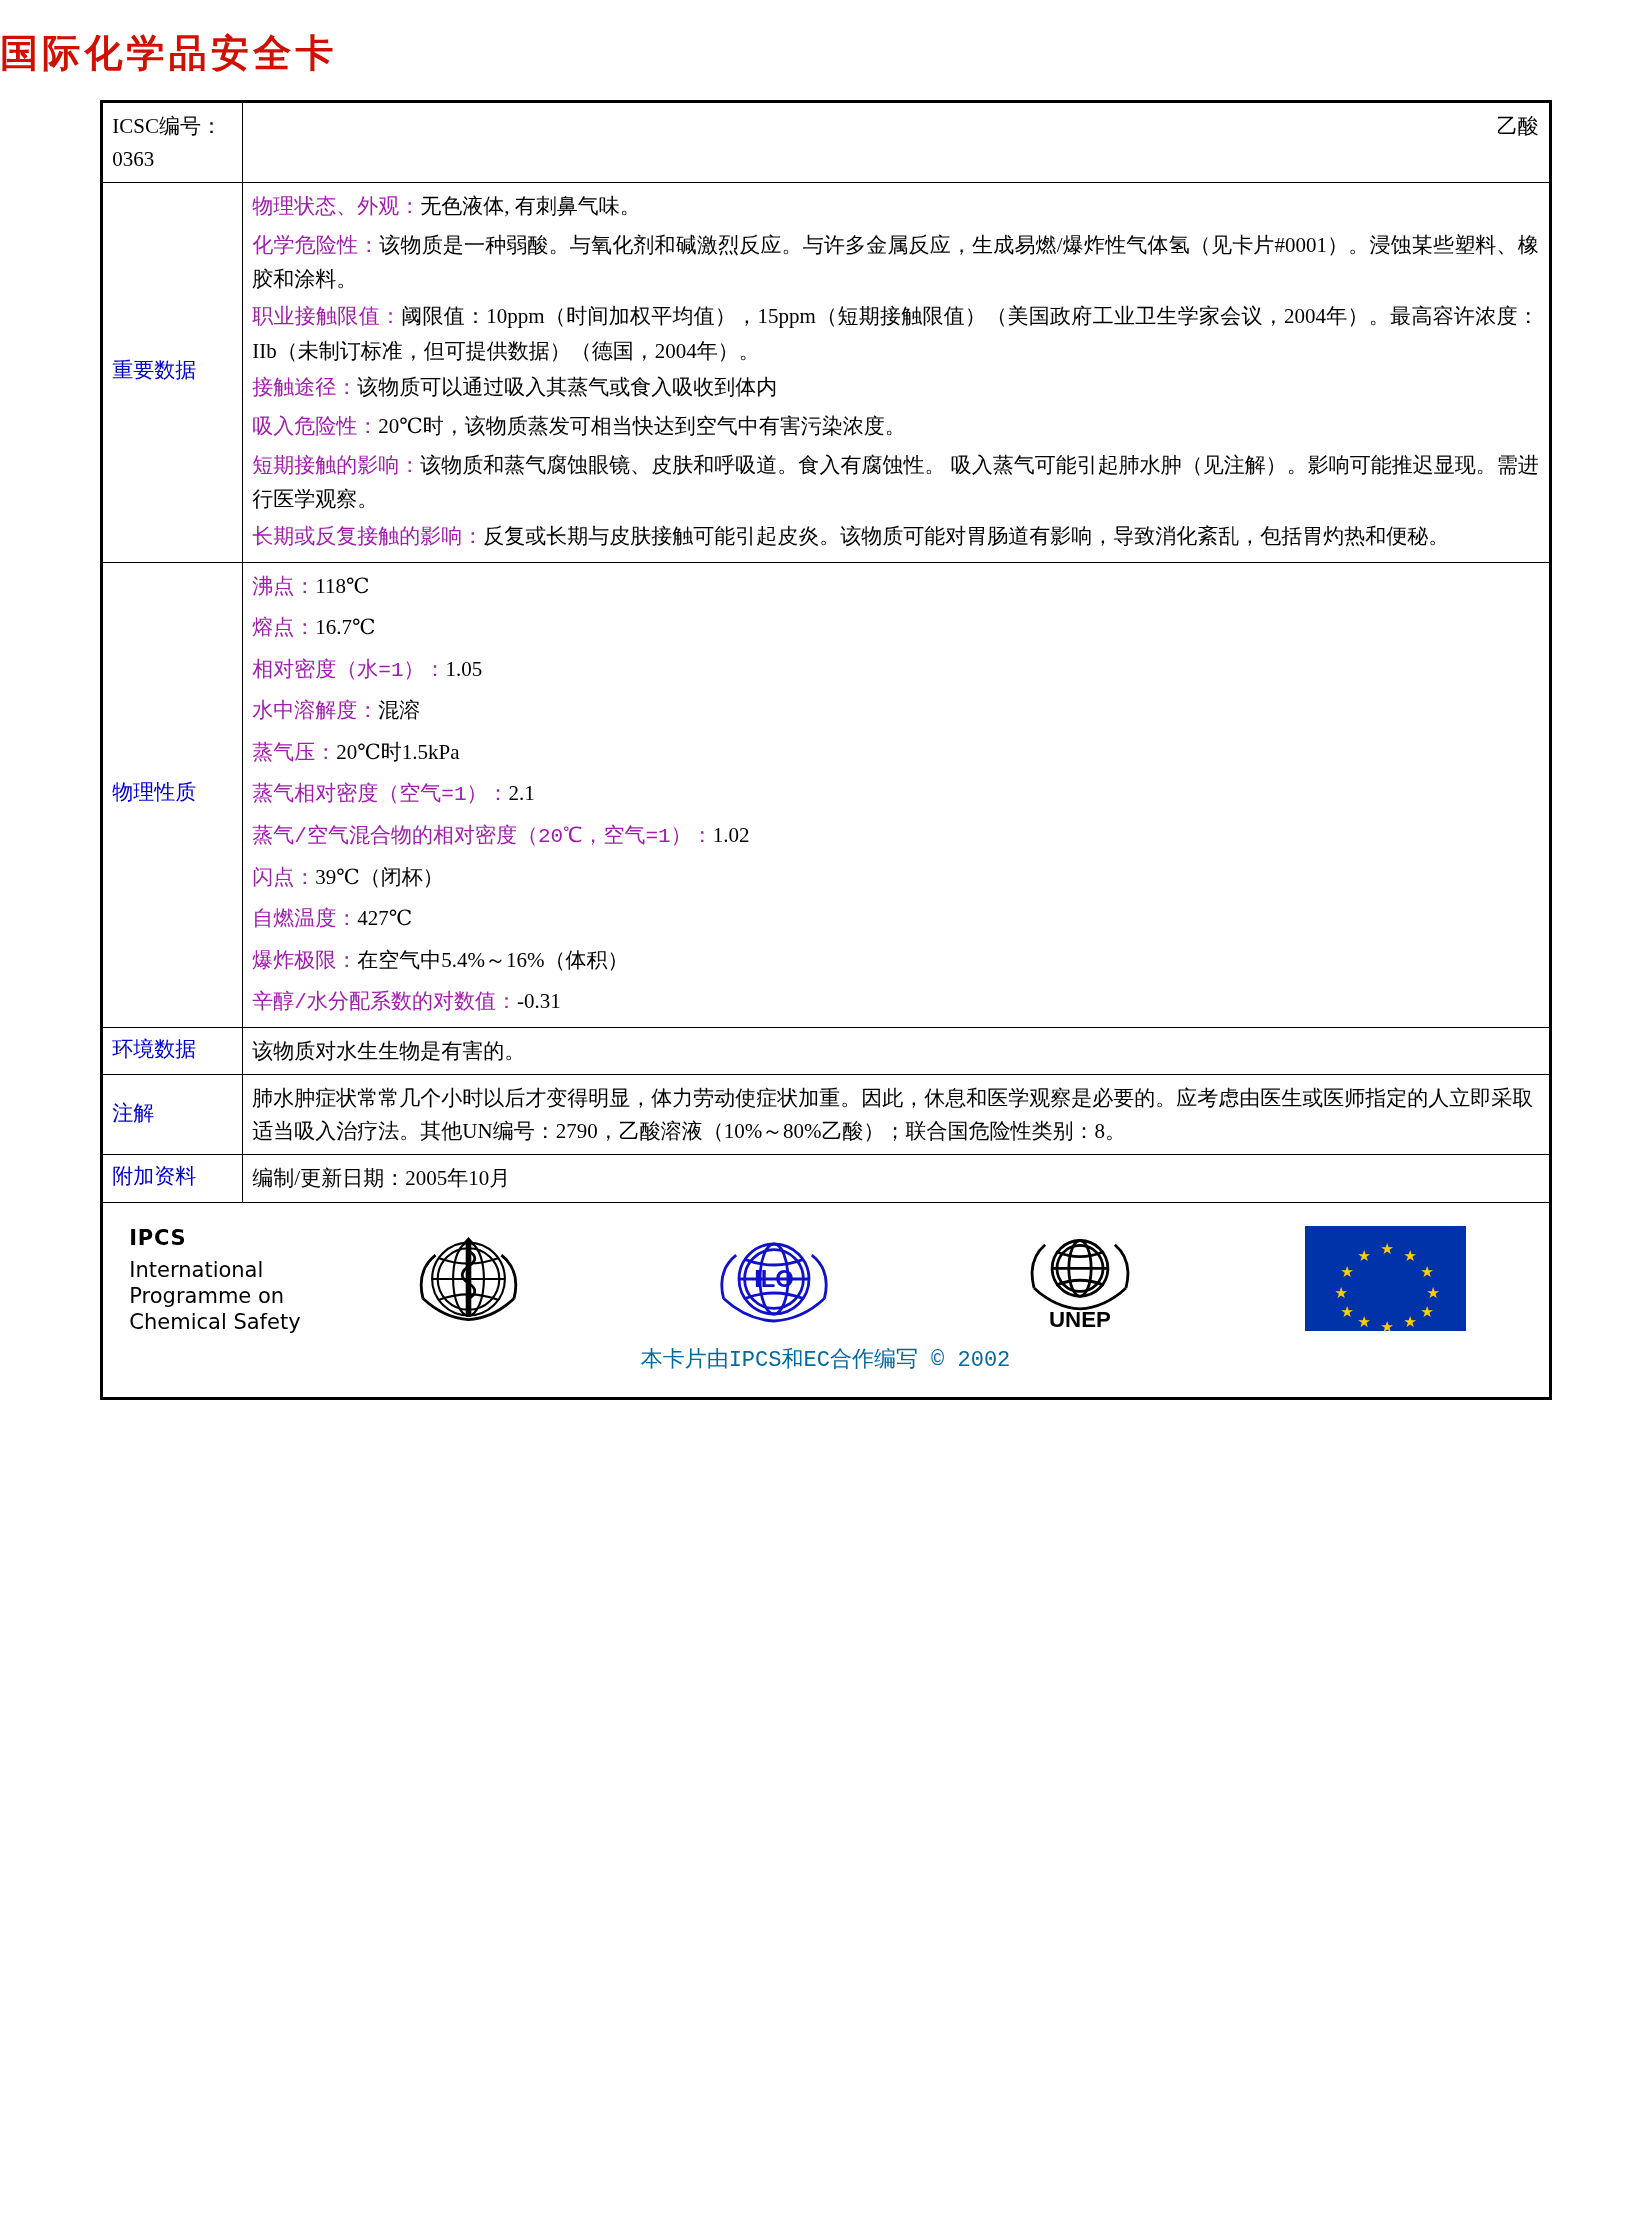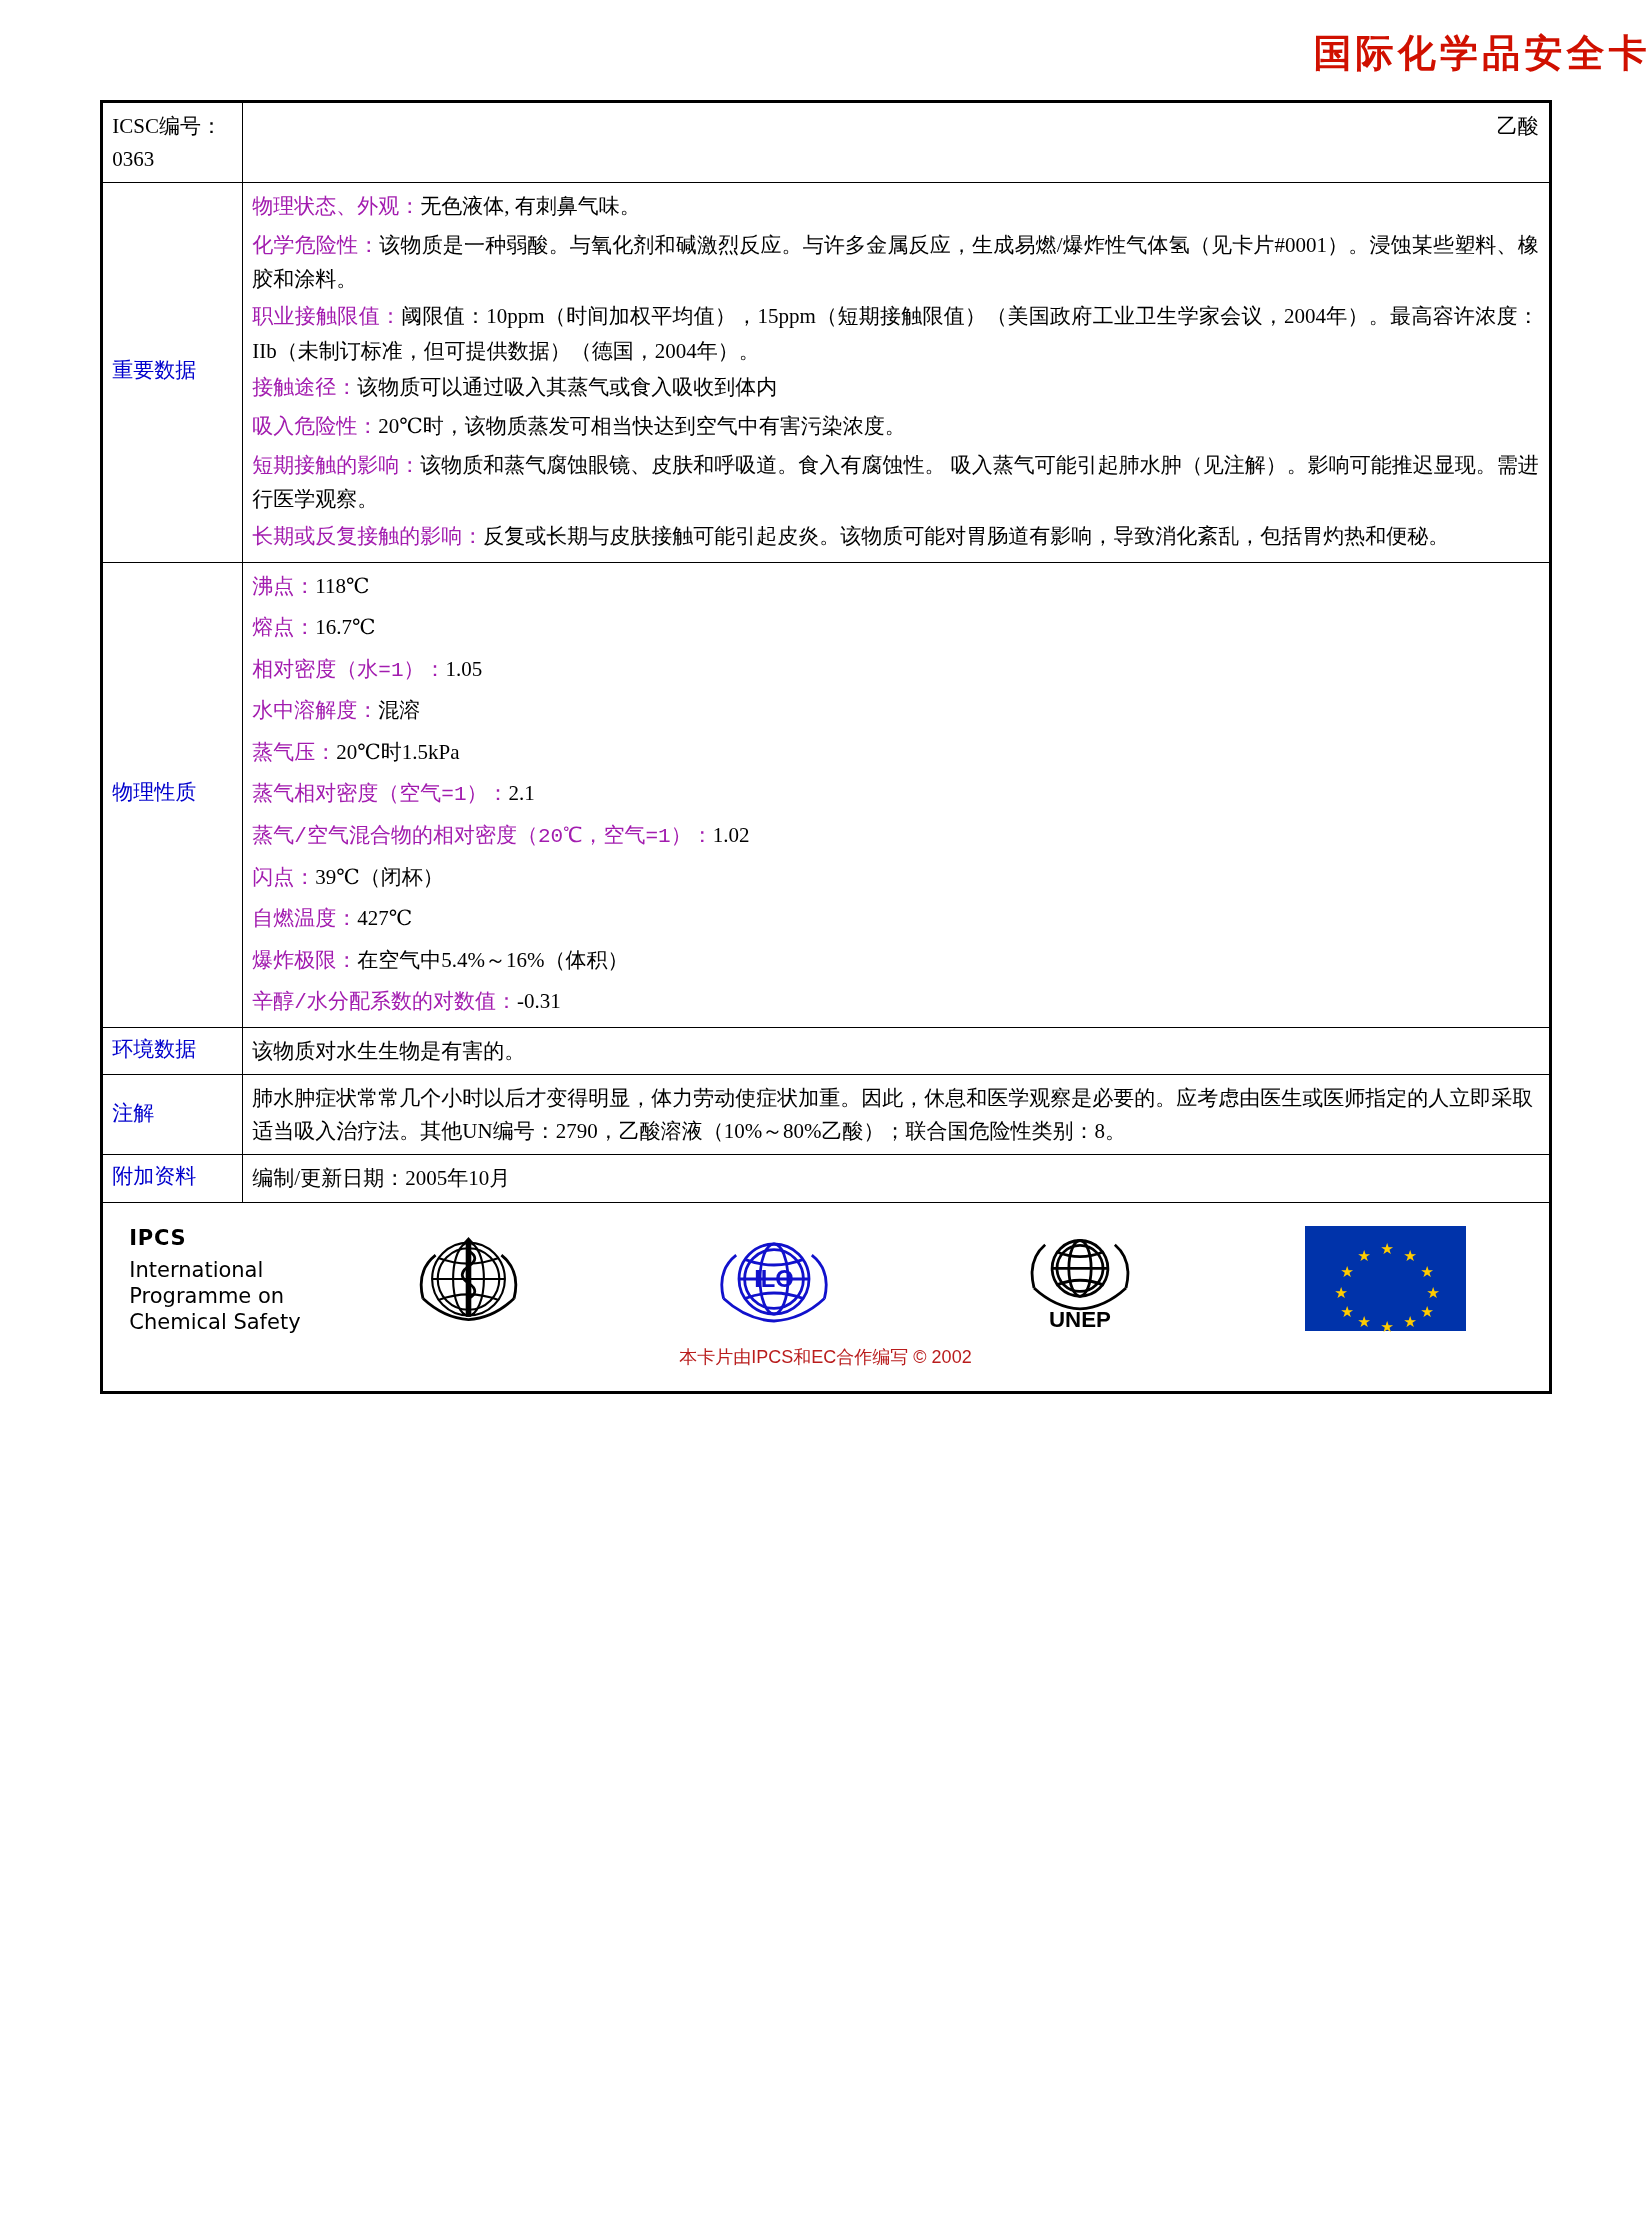--- a/index.html
+++ b/index.html
@@ -11,21 +11,21 @@
     width: 1651px;
     font-family: "Liberation Serif", "DejaVu Serif", serif;
     color: #000000;
   }
   .page {
     width: 1651px;
     box-sizing: border-box;
     padding: 0;
   }
   .doc-title {
-    text-align: right;
+    text-align: left;
     color: #d01000;
     font-family: "DejaVu Sans", "Liberation Sans", sans-serif;
     font-weight: bold;
     font-size: 38px;
     letter-spacing: 4.2px;
     margin-top: 28px;
     margin-bottom: 21px;
   }
   .card {
     margin: 0 auto;
@@ -113,23 +113,23 @@
     margin-top: 2.8px;
   }
   .logo-slot {
     flex: 1;
     display: flex;
     align-items: center;
     justify-content: center;
   }
   .credit {
     text-align: center;
-    color: #b91c1c;
-    font-family: Liberation Sans, sans-serif;
-    font-size: 18px;
+    color: #0369a1;
+    font-family: Liberation Mono, monospace;
+    font-size: 22px;
     padding: 4.2px 0 11.2px 0;
   }
   .legal-cell {
     font-size: 19.6px;
     padding: 11.2px 12.6px;
   }
   .legal-label {
     font-family: "DejaVu Sans", "Liberation Sans", sans-serif;
     font-weight: bold;
   }

